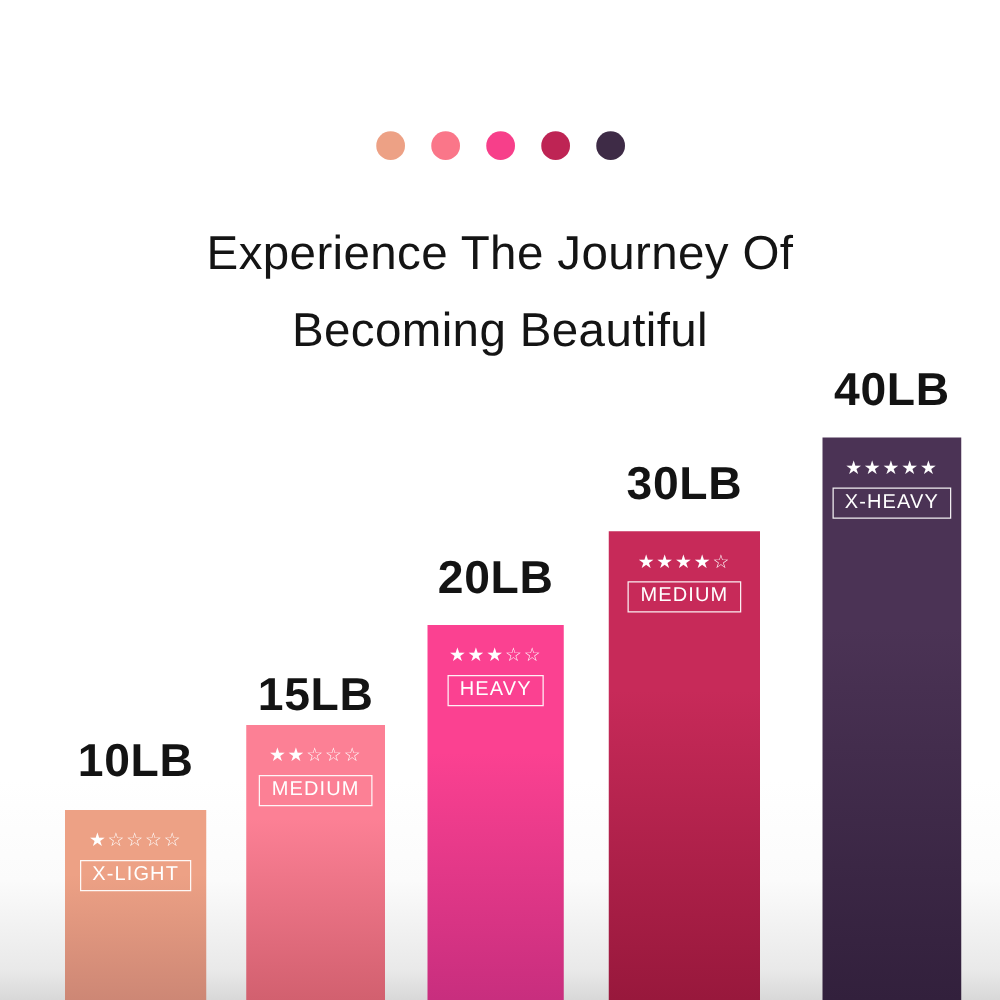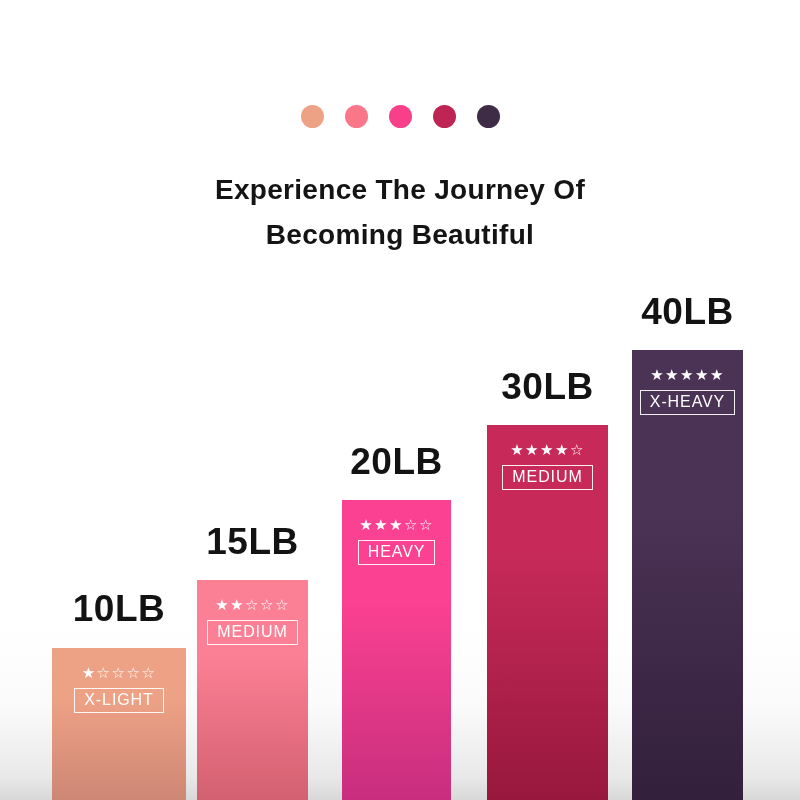--- a/index.html
+++ b/index.html
@@ -38,22 +38,22 @@
     border-radius: 50%;
   }
 
   
   #headline {
     position: absolute;
     top: 148px;
     left: 0;
     width: 800px;
     text-align: center;
-    font-size: 28px;
-    font-weight: 700;
+    font-size: 38px;
+    font-weight: 400;
     color: #141414;
     letter-spacing: 0.3px;
     line-height: 1.62;
   }
   #headline .line {
     display: block;
     white-space: nowrap;
   }
 
   
@@ -125,31 +125,31 @@
     <span class="dot" style="background: rgb(190, 36, 84);"></span>
     <span class="dot" style="background: rgb(62, 43, 70);"></span>
   </div>
 
   <h1 id="headline">
     <span class="line">Experience The Journey Of</span>
     <span class="line">Becoming Beautiful</span>
   </h1>
 
   <div id="chart">
-      <div class="bar-group" style="left: 52px; width: 134px; height: 212px;">
+      <div class="bar-group" style="left: 52px; width: 113px; height: 212px;">
         <div class="bar-weight" style="top: 0px;">10LB</div>
         <div class="bar" style="height: 152px; background: linear-gradient(rgb(237, 161, 133) 0%, rgb(237, 161, 133) 34%, rgb(205, 135, 117) 100%);">
           <div class="bar-inner">
             <div class="stars">★☆☆☆☆</div>
             <div class="badge">X-LIGHT</div>
           </div>
         </div>
       </div>
       <div class="bar-group" style="left: 197px; width: 111px; height: 279px;">
-        <div class="bar-weight" style="top: 0px;">15LB</div>
+        <div class="bar-weight" style="top: 14px;">15LB</div>
         <div class="bar" style="height: 220px; background: linear-gradient(rgb(252, 128, 149) 0%, rgb(252, 128, 149) 34%, rgb(210, 96, 111) 100%);">
           <div class="bar-inner">
             <div class="stars">★★☆☆☆</div>
             <div class="badge">MEDIUM</div>
           </div>
         </div>
       </div>
       <div class="bar-group" style="left: 342px; width: 109px; height: 359px;">
         <div class="bar-weight" style="top: 0px;">20LB</div>
         <div class="bar" style="height: 300px; background: linear-gradient(rgb(251, 65, 145) 0%, rgb(251, 65, 145) 34%, rgb(200, 46, 126) 100%);">
@@ -161,21 +161,21 @@
       </div>
       <div class="bar-group" style="left: 487px; width: 121px; height: 434px;">
         <div class="bar-weight" style="top: 0px;">30LB</div>
         <div class="bar" style="height: 375px; background: linear-gradient(rgb(199, 42, 89) 0%, rgb(199, 42, 89) 34%, rgb(152, 24, 60) 100%);">
           <div class="bar-inner">
             <div class="stars">★★★★☆</div>
             <div class="badge">MEDIUM</div>
           </div>
         </div>
       </div>
-      <div class="bar-group" style="left: 632px; width: 111px; height: 509px;">
+      <div class="bar-group" style="left: 658px; width: 111px; height: 509px;">
         <div class="bar-weight" style="top: 0px;">40LB</div>
         <div class="bar" style="height: 450px; background: linear-gradient(rgb(75, 51, 85) 0%, rgb(75, 51, 85) 34%, rgb(50, 32, 60) 100%);">
           <div class="bar-inner">
             <div class="stars">★★★★★</div>
             <div class="badge">X-HEAVY</div>
           </div>
         </div>
       </div>
     </div>
 

